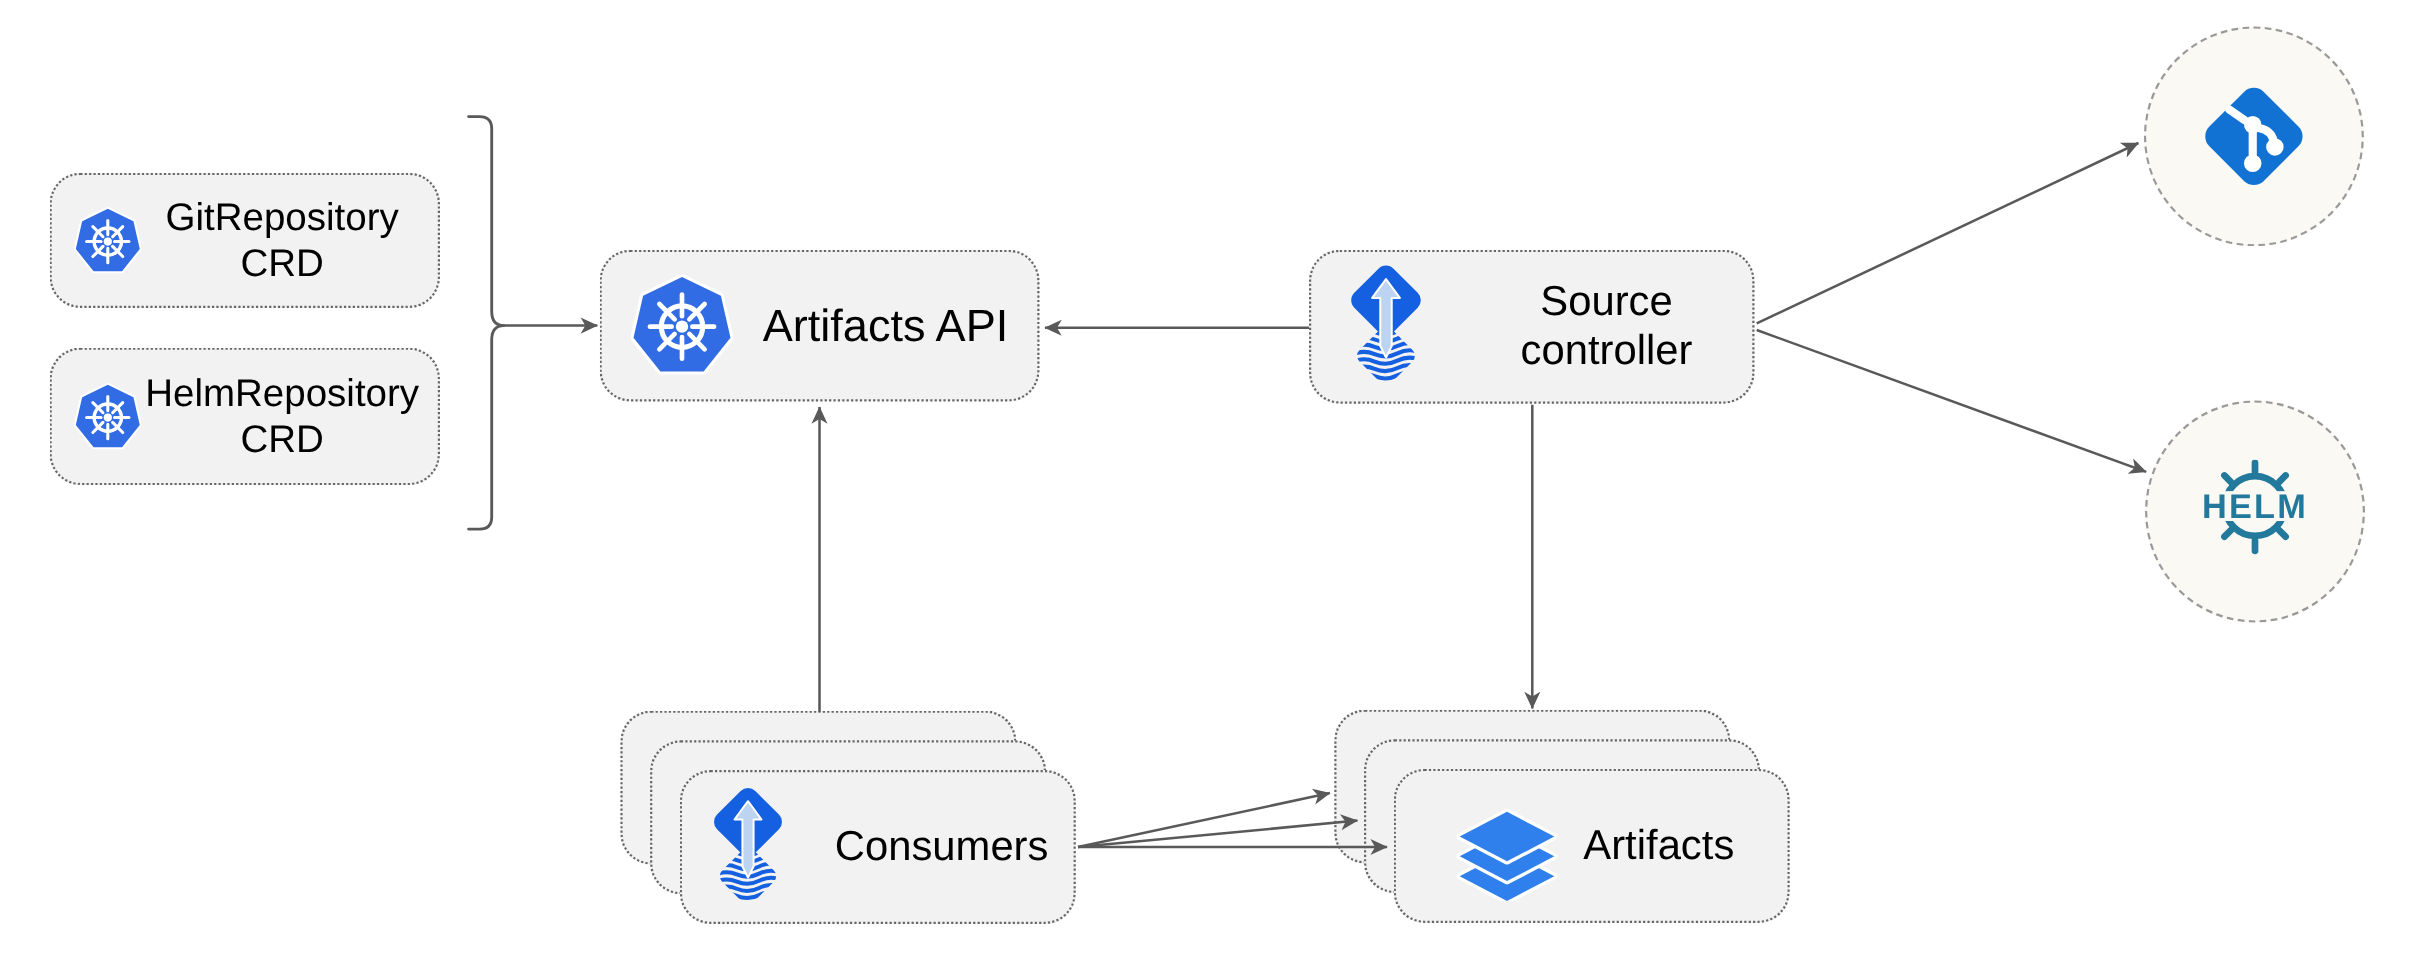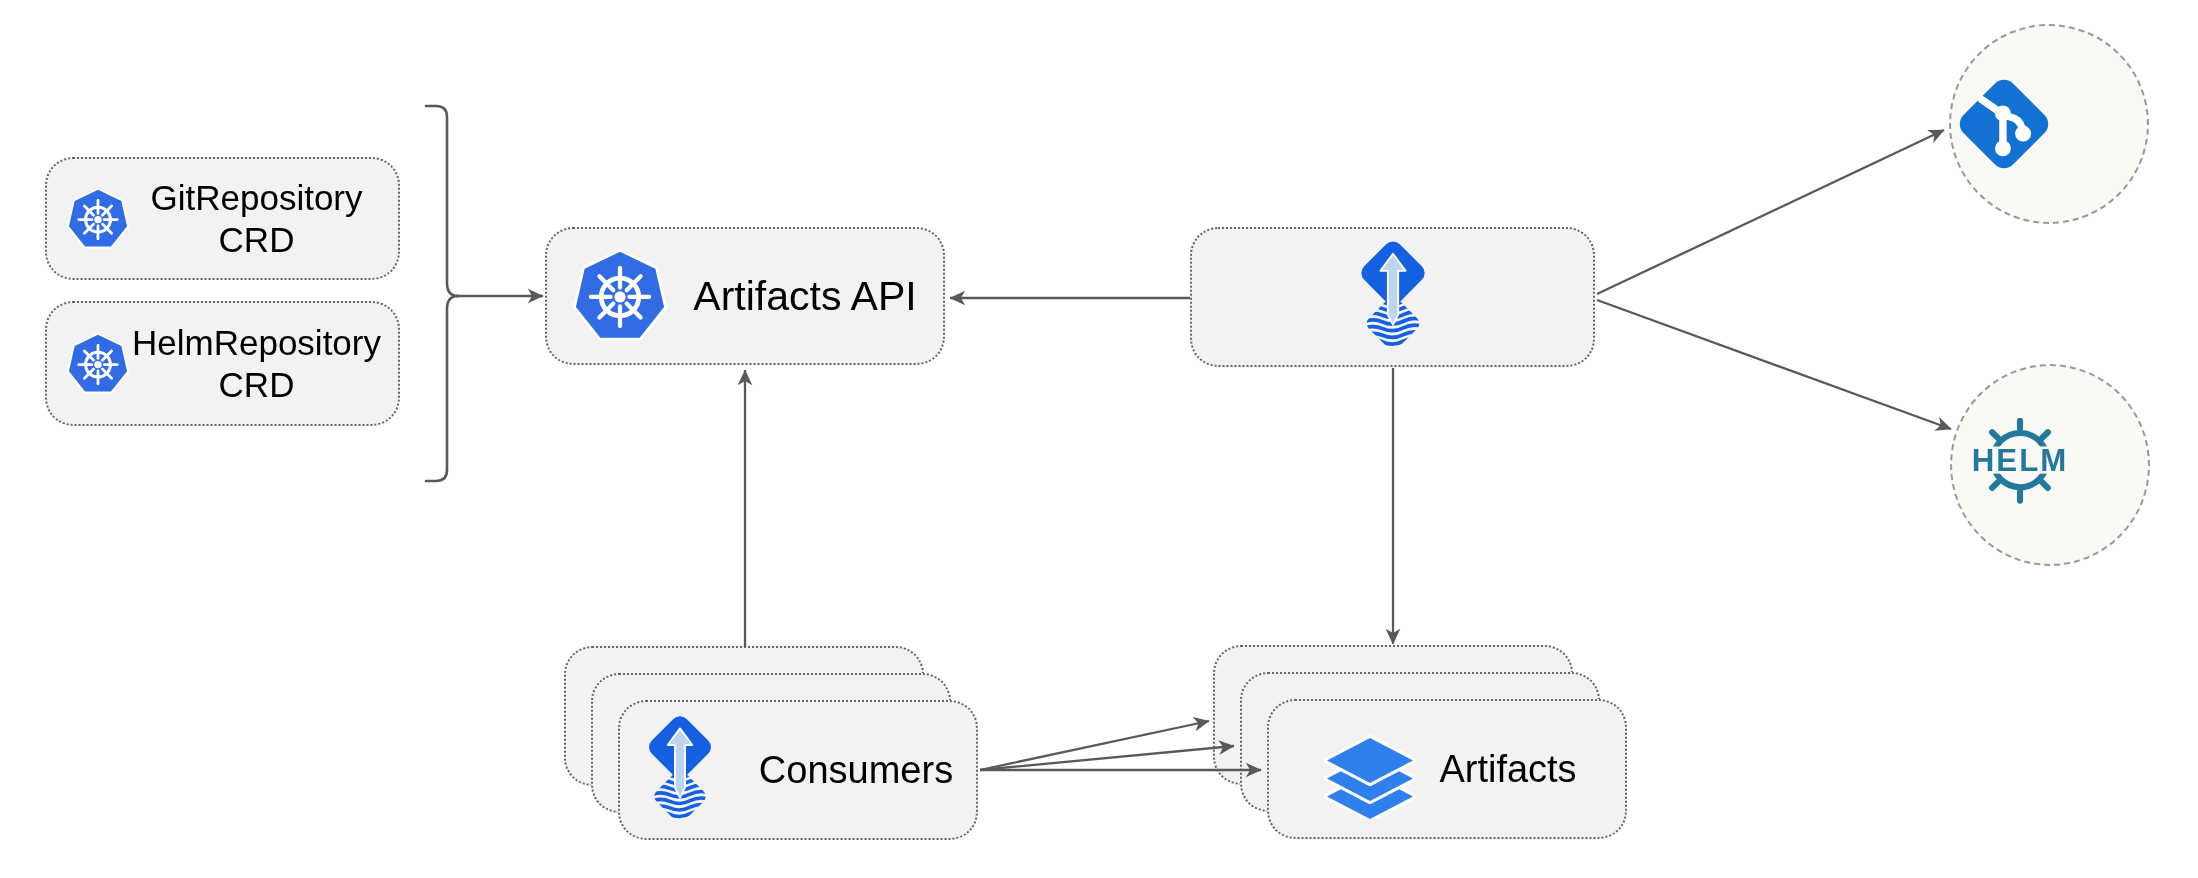--- a/index.html
+++ b/index.html
@@ -23,21 +23,21 @@
 
   .stack{position:absolute;}
   .stack .card{position:absolute;width:360px;height:140px;}
   .stack .card.back{left:0;top:0;}
   .stack .card.mid{left:27px;top:27px;}
   .stack .card.front{left:54px;top:54px;}
 
   .registry{
     position:absolute;background:var(--registry-fill);
     border:2.5px dashed var(--registry-border);border-radius:50%;
-    display:flex;align-items:center;justify-content:flex-start;
+    display:flex;align-items:center;justify-content:center;
   }
 
   .icon{flex:0 0 auto;display:flex;align-items:center;justify-content:center;}
 
   svg.edges{position:absolute;left:0;top:0;width:2198px;height:878px;z-index:20;pointer-events:none;}
   .edge{stroke:var(--arrow-color);stroke-width:2.3;fill:none;}
   .bracket{stroke:var(--arrow-color);stroke-width:2.6;fill:none;stroke-linecap:round;}
   #arrowhead path{fill:var(--arrow-color);}
 
   .helm-word{font-family:"Liberation Sans",sans-serif;font-weight:bold;font-size:46px;letter-spacing:3px;fill:var(--helm-teal);}
@@ -94,21 +94,21 @@
 
   <div class="node crd" style="left:45px;top:157px;width:355px;height:123px;padding:0 14px 0 20px;">
     <span class="icon">
       <svg width="62" height="62">
           <use href="#sym-k8s"></use>
         </svg>
     </span>
     <span class="node-label" style="flex:1">GitRepository CRD</span>
   </div>
 
-  <div class="node crd" style="left:45px;top:301px;width:355px;height:125px;padding:0 14px 0 20px;">
+  <div class="node crd" style="left:45px;top:316px;width:355px;height:125px;padding:0 14px 0 20px;">
     <span class="icon">
       <svg width="62" height="62">
           <use href="#sym-k8s"></use>
         </svg>
     </span>
     <span class="node-label" style="flex:1">HelmRepository CRD</span>
   </div>
 
   <div class="node" style="left:545px;top:227px;width:400px;height:138px;gap:26px;">
     <span class="icon">
@@ -118,20 +118,21 @@
     </span>
     <span class="node-label" style="font-size:41px">Artifacts API</span>
   </div>
 
   <div class="node" style="left:1190px;top:227px;width:405px;height:140px;gap:60px;">
     <span class="icon">
       <svg width="76" height="126" style="margin-top:4px">
           <use href="#sym-flux"></use>
         </svg>
     </span>
+    <span class="node-label" style="max-width:205px">Source controller</span>
   </div>
 
   <div class="stack" style="left:564px;top:646px;width:414px;height:194px;">
     <div class="node card back"></div>
     <div class="node card mid"></div>
     <div class="node card front" style="gap:42px">
       <span class="icon">
         <svg width="74" height="123" style="margin-top:4px">
             <use href="#sym-flux"></use>
           </svg>

